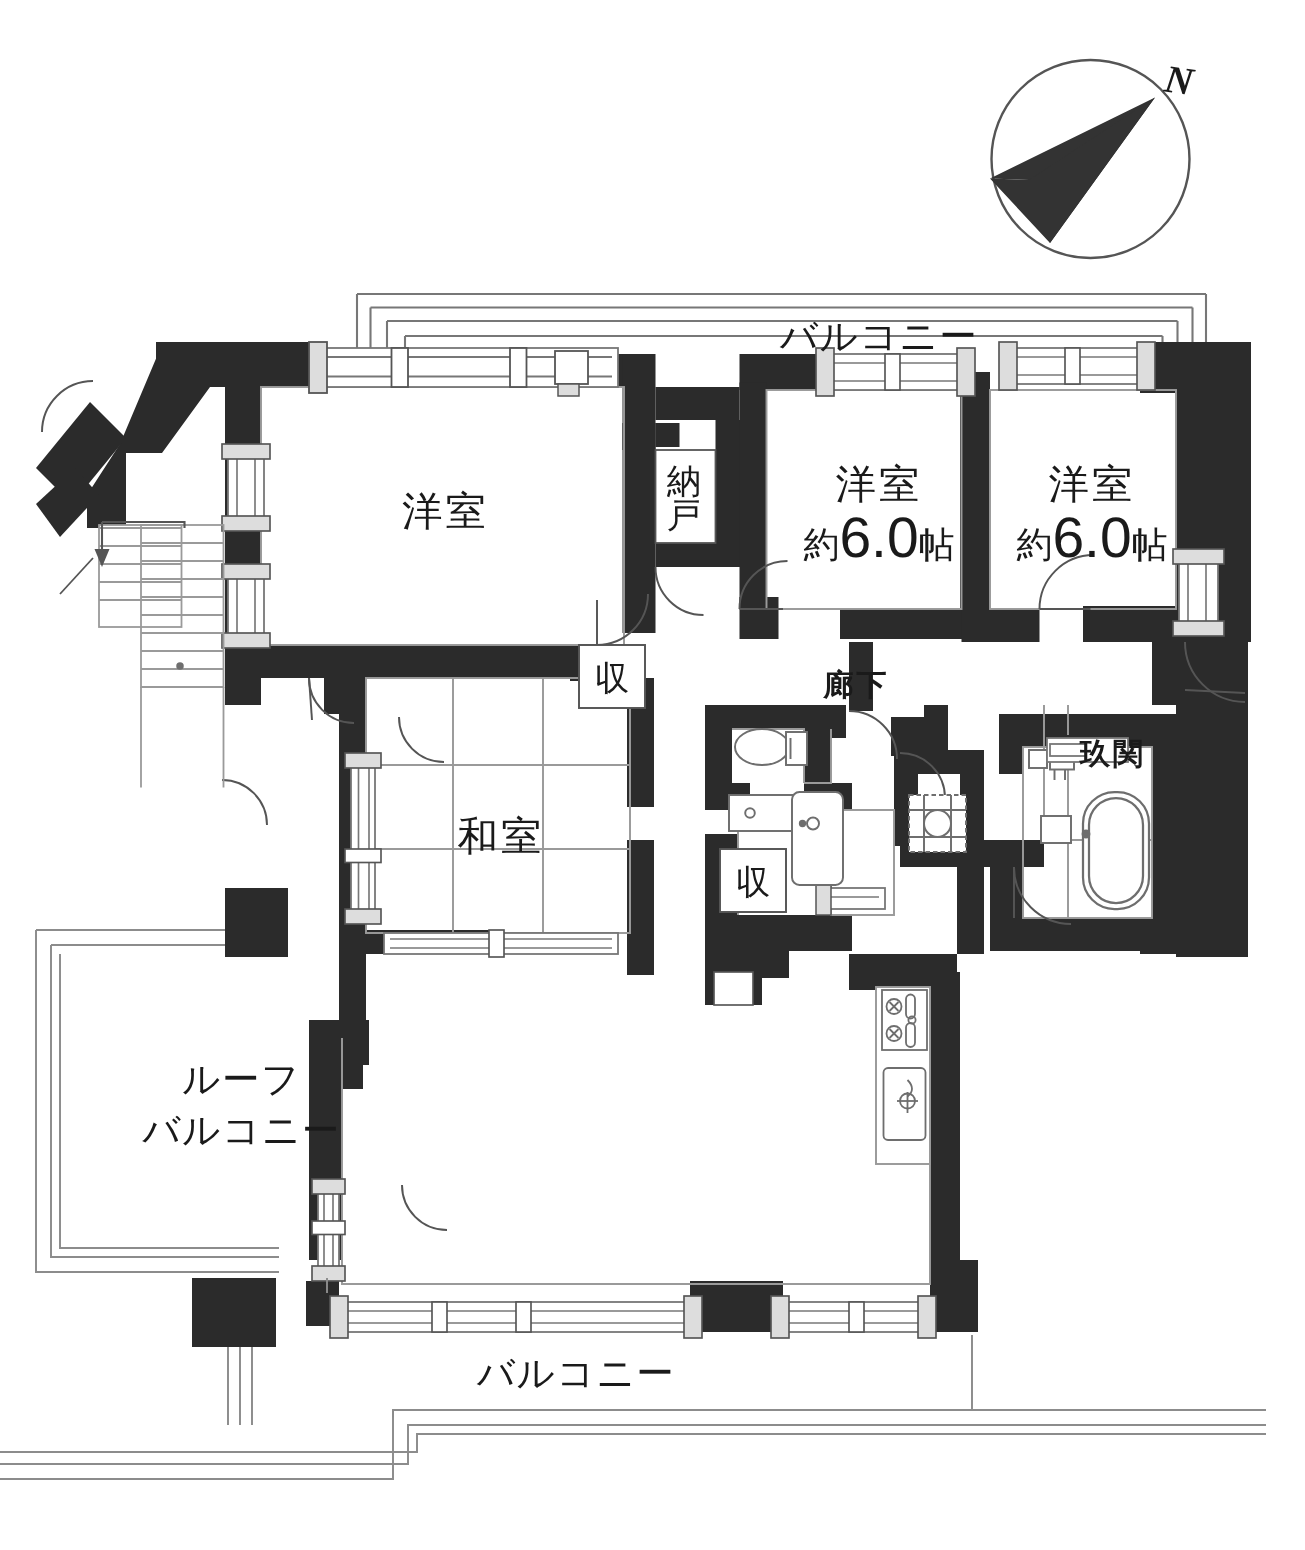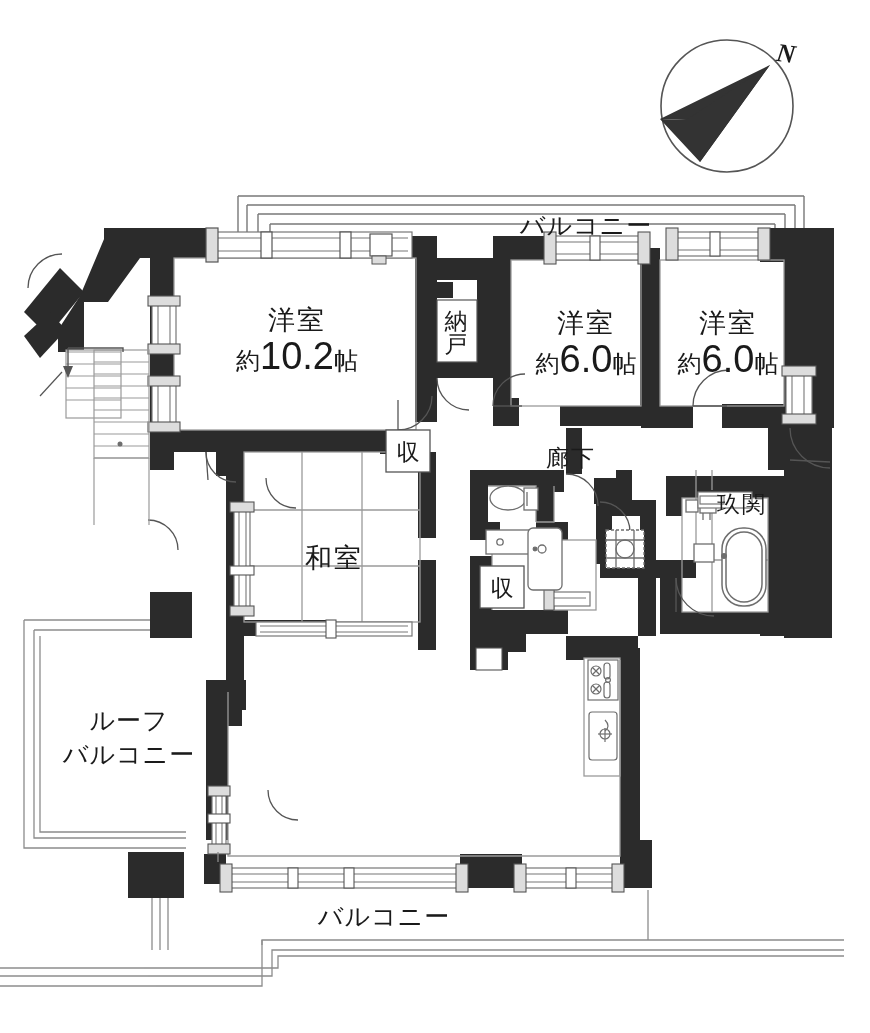--- a/index.html
+++ b/index.html
@@ -48,33 +48,35 @@
   }
   .lbl .room-size .big {
     font-size: 38px;
     letter-spacing: 0px;
   }
   .lbl.two-line {
     transform: translate(-50%, -50%);
   }
   .lbl.single {
     transform: translate(-50%, -50%);
-    font-size: 23px;
+    font-size: 20px;
     letter-spacing: 2px;
+    font-weight: bold;
   }
   .lbl.balc {
     transform: translate(-50%, -50%);
     font-size: 25px;
     letter-spacing: 1px;
   }
   .lbl.roofbalc {
     transform: translate(-50%, -50%);
     font-size: 25px;
     letter-spacing: 1px;
     line-height: 1.35;
+    margin-left: 32px;
   }
   .lbl.nando {
     transform: translate(-50%, -50%);
     font-size: 23px;
     line-height: 1.02;
     letter-spacing: 0;
   }
   .lbl.closet {
     transform: translate(-50%, -50%);
     font-size: 23px;
@@ -507,21 +509,20 @@
 
     <g fill="none" stroke="#777" stroke-width="1.2">
       <rect x="698" y="492" width="54" height="16" fill="#fff"></rect>
       <rect x="700" y="496" width="24" height="8" fill="#fff"></rect>
     </g>
 
   </svg>
 
   <div class="lbl two-line" style="left:297px; top:341px;">
     <span class="room-name">洋室</span>
-    <span class="room-size"><span>約</span><span class="big">10.2</span><span>帖</span></span>
   </div>
 
   <div class="lbl two-line" style="left:586px; top:344px;">
     <span class="room-name">洋室</span>
     <span class="room-size"><span>約</span><span class="big">6.0</span><span>帖</span></span>
   </div>
 
   <div class="lbl two-line" style="left:728px; top:344px;">
     <span class="room-name">洋室</span>
     <span class="room-size"><span>約</span><span class="big">6.0</span><span>帖</span></span>

